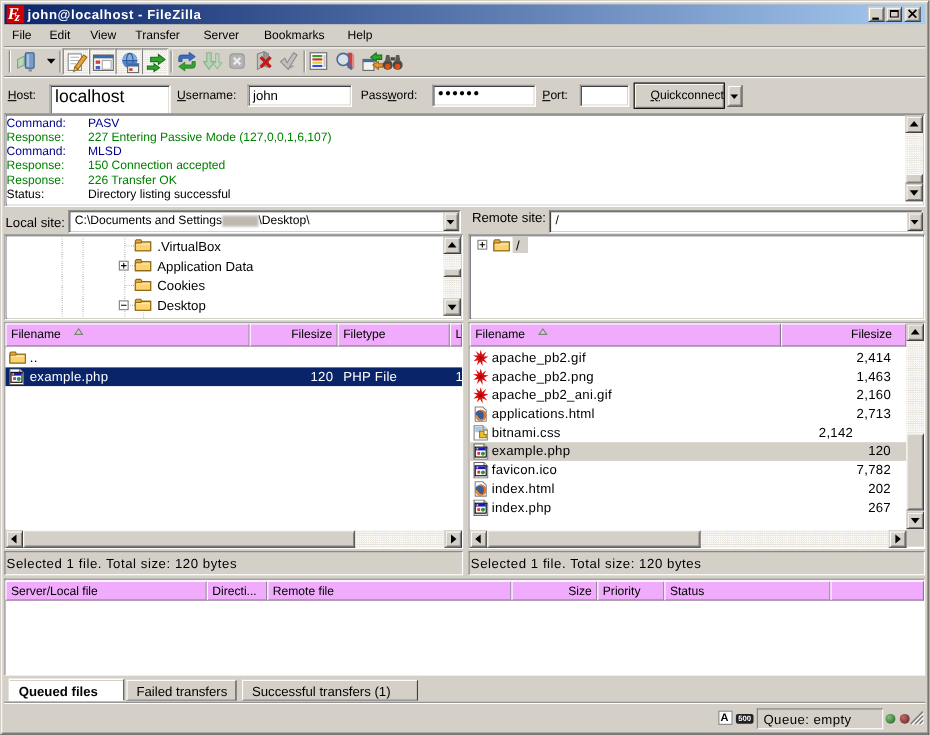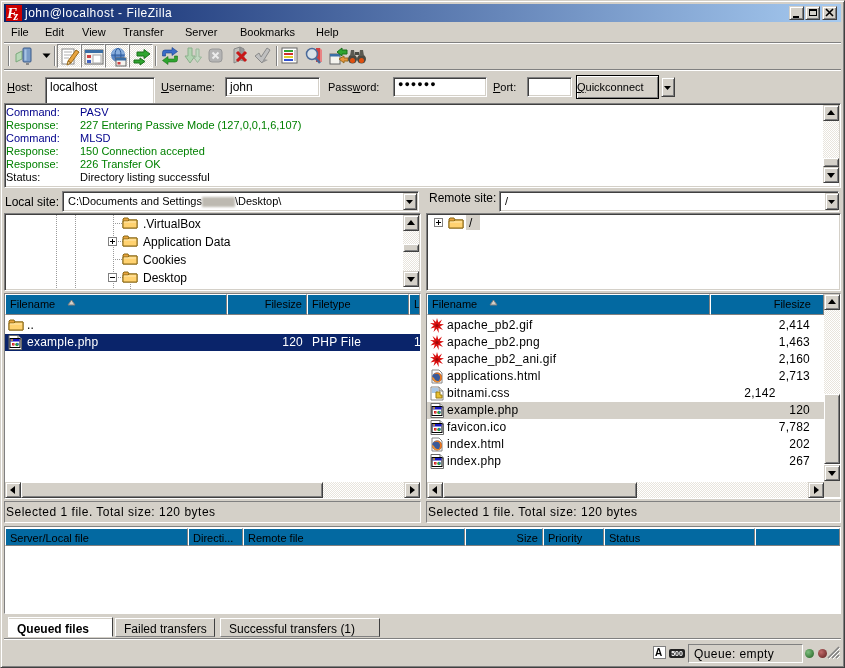--- a/index.html
+++ b/index.html
@@ -5,21 +5,21 @@
 html,body{margin:0;padding:0}
 body{width:845px;height:668px;overflow:hidden;background:#d4d0c8;font-family:"Liberation Sans",sans-serif;font-size:11px;color:#000;position:relative}
 *{box-sizing:border-box}
 svg{display:block}
 .abs{position:absolute}
 .sunk{border:1px solid;border-color:#808080 #fff #fff #808080;box-shadow:inset 1px 1px 0 #404040, inset -1px -1px 0 #d4d0c8;background:#fff}
 .sunk1{border:1px solid;border-color:#808080 #fff #fff #808080}
 .rais{border:1px solid;border-color:#fff #404040 #404040 #fff;box-shadow:inset 1px 1px 0 #d4d0c8, inset -1px -1px 0 #808080;background:#d4d0c8}
 .btn3{border:1px solid;border-color:#d4d0c8 #404040 #404040 #d4d0c8;box-shadow:inset 1px 1px 0 #fff, inset -1px -1px 0 #808080;background:#d4d0c8}
 .check{background-image:conic-gradient(#fff 25%,#e8e4dc 0 50%,#fff 0 75%,#e8e4dc 0);background-size:2px 2px}
-.hdrseg{border:1px solid;border-color:#fff #808080 #808080 #fff;background:#0369a1;position:absolute;top:0;bottom:0;padding:3px 4px 0 4px;overflow:hidden;white-space:nowrap}
+.hdrseg{border:1px solid;border-color:#fff #808080 #808080 #fff;background:#f0abfc;position:absolute;top:0;bottom:0;padding:3px 4px 0 4px;overflow:hidden;white-space:nowrap}
 .dotv{position:absolute;width:1px;background-image:linear-gradient(#9a9a9a 1px,transparent 1px);background-size:1px 2px}
 .doth{position:absolute;height:1px;background-image:linear-gradient(90deg,#9a9a9a 1px,transparent 1px);background-size:2px 1px}
 .row{position:absolute;height:17px;line-height:17px;white-space:nowrap}
 .fico{position:absolute;left:3px;top:1px}
 </style>
 </head>
 <body>
 <svg width="0" height="0" style="position:absolute">
 <defs>
 <symbol id="i-php" viewBox="0 0 14 15">
@@ -59,21 +59,21 @@
 
 <div class="abs" style="left:0;top:0;width:845px;height:668px;border:1px solid;border-color:#d4d0c8 #404040 #404040 #d4d0c8;box-shadow:inset 1px 1px 0 #fff, inset -1px -1px 0 #808080"></div>
 
 <div class="abs" style="left:4px;top:4px;width:837px;height:18px;background:linear-gradient(90deg,#0a246a,#a6caf0)">
   <div class="abs" style="left:2px;top:1px;width:16px;height:16px;background:#cc0000">
     <svg width="16" height="16" viewBox="0 0 16 16">
         <text x="1" y="12.5" font-family="Liberation Serif" font-style="italic" font-weight="bold" font-size="15" fill="#fff">F</text>
         <text x="7.5" y="14.5" font-family="Liberation Serif" font-style="italic" font-weight="bold" font-size="12" fill="#fff">z</text>
       </svg>
   </div>
-  <div class="abs" style="left:21px;top:2px;font-size:12px;font-weight:normal;color:#fff;letter-spacing:0.5px">john@localhost - FileZilla</div>
+  <div class="abs" style="left:21px;top:2px;font-size:12px;font-weight:bold;color:#fff;letter-spacing:0.5px">john@localhost - FileZilla</div>
 
   <div class="abs btn3" style="left:785px;top:2px;width:15px;height:14px">
       <div class="abs" style="left:3px;top:9px;width:6px;height:2px;background:#000"></div>
     </div>
   <div class="abs btn3" style="left:801px;top:2px;width:15px;height:14px">
       <div class="abs" style="left:3px;top:2px;width:8px;height:7px;border:1px solid #000;border-top:2px solid #000"></div>
     </div>
   <div class="abs btn3" style="left:818px;top:2px;width:15px;height:14px">
       <svg width="13" height="12">
         <path d="M3 2 L10 9 M10 2 L3 9" stroke="#000" stroke-width="1.6"></path>
@@ -199,28 +199,28 @@
     <circle cx="14.5" cy="13.5" r="2.5" fill="#e05010"></circle>
     <path d="M4 3 L7 3 L8 9 L3 9 Z" fill="#5a5a52"></path>
     <path d="M13 3 L16 3 L17 9 L12 9 Z" fill="#5a5a52"></path>
     <rect x="8" y="5" width="4" height="3" fill="#4a4a42"></rect>
   </svg>
 </div>
 <div class="abs" style="left:4px;top:69px;width:837px;height:2px;border-top:1px solid #808080;border-bottom:1px solid #fff"></div>
 
 <div class="abs" style="left:0px;top:71px;width:845px;height:31px">
   <span class="abs" style="left:7px;top:10px"><u>H</u>ost:</span>
-  <div class="abs sunk" style="left:45px;top:6px;width:110px;height:32px;padding:2px 0 0 4px;font-size:12px">localhost</div>
+  <div class="abs sunk" style="left:45px;top:6px;width:110px;height:32px;padding:2px 0 0 4px;font-size:16px">localhost</div>
   <span class="abs" style="left:161px;top:10px"><u>U</u>sername:</span>
   <div class="abs sunk" style="left:225px;top:6px;width:95px;height:20px;padding:2px 0 0 4px;font-size:12px">john</div>
   <span class="abs" style="left:328px;top:10px">Pass<u>w</u>ord:</span>
   <div class="abs sunk" style="left:393px;top:6px;width:94px;height:20px;padding:1px 0 0 4px;font-size:9px;letter-spacing:1px">●●●●●●</div>
   <span class="abs" style="left:493px;top:10px"><u>P</u>ort:</span>
   <div class="abs sunk" style="left:527px;top:6px;width:45px;height:20px"></div>
-  <div class="abs" style="left:576px;top:4px;width:83px;height:24px;border:1px solid #000;background:#d4d0c8;box-shadow:inset 1px 1px 0 #fff, inset -1px -1px 0 #808080;text-align:left;padding-top:5px"><u>Q</u>uickconnect</div>
+  <div class="abs" style="left:576px;top:4px;width:83px;height:24px;border:1px solid #000;background:#d4d0c8;box-shadow:inset 1px 1px 0 #fff, inset -1px -1px 0 #808080;text-align:right;padding-top:5px"><u>Q</u>uickconnect</div>
   <div class="abs btn3" style="left:661px;top:6px;width:14px;height:20px">
       <svg width="12" height="18">
         <path d="M2 8 L9 8 L5.5 12 Z" fill="#000"></path>
       </svg>
     </div>
 </div>
 <div class="abs" style="left:4px;top:101px;width:837px;height:2px"></div>
 
 <div class="abs sunk" style="left:4px;top:103px;width:837px;height:85px"></div>
 <div class="abs" style="left:6px;top:106px;width:816px;height:79px;background:#fff;line-height:13px">

